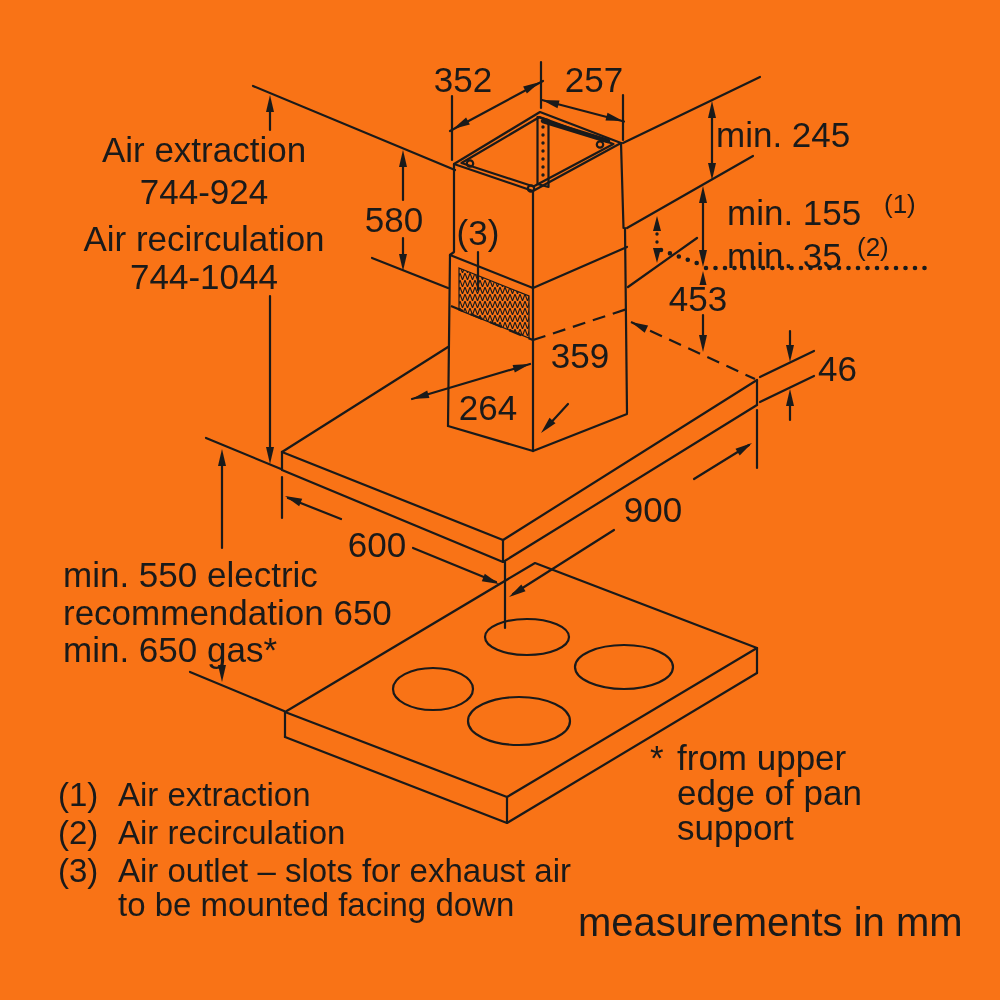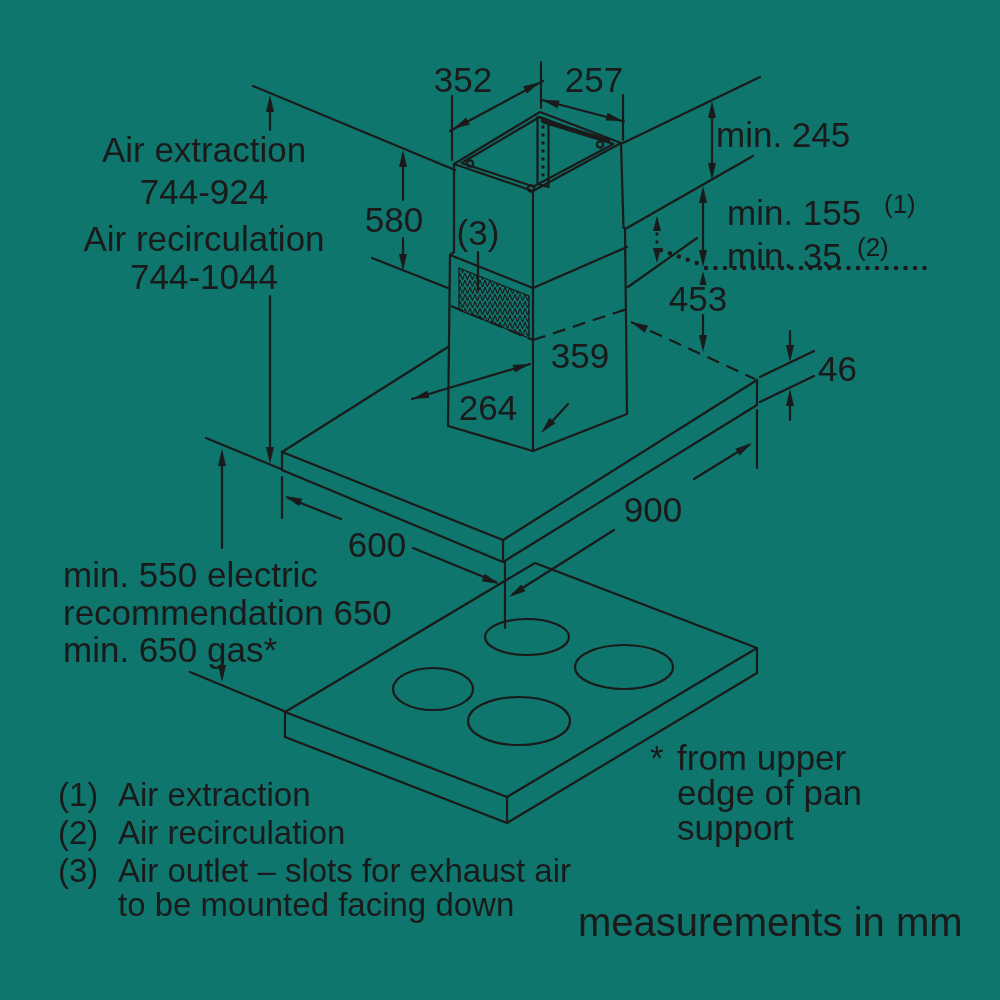--- a/index.html
+++ b/index.html
@@ -1,16 +1,16 @@
 <!DOCTYPE html>
 <html><head>
 <meta charset="utf-8">
 <style>
   html,body{margin:0;padding:0;background:#ffffff;}
-  .page{width:1000px;height:1000px;background:#0f766e;position:relative;overflow:hidden;}
+  .page{width:1000px;height:1000px;background:#f97316;position:relative;overflow:hidden;}
   svg text{font-family:"Liberation Sans", sans-serif; fill:#1a1a1a; stroke:none;}
   .t  {font-size:35px;}
   .tm {font-size:35px; text-anchor:middle;}
   .ts {font-size:26px;}
   .tl {font-size:33px;}
   .tu {font-size:40px;}
   .ln{stroke:#1a1a1a;stroke-width:2.2;fill:none;stroke-linecap:round;stroke-linejoin:round;}
   .thk{stroke:#1a1a1a;stroke-width:4.5;fill:none;stroke-linecap:round;}
   .dash{stroke:#1a1a1a;stroke-width:2.2;fill:none;stroke-dasharray:13 8;stroke-linecap:butt;}
   .dot{stroke:#1a1a1a;stroke-width:4.6;fill:none;stroke-dasharray:0 9.5;stroke-linecap:round;}

